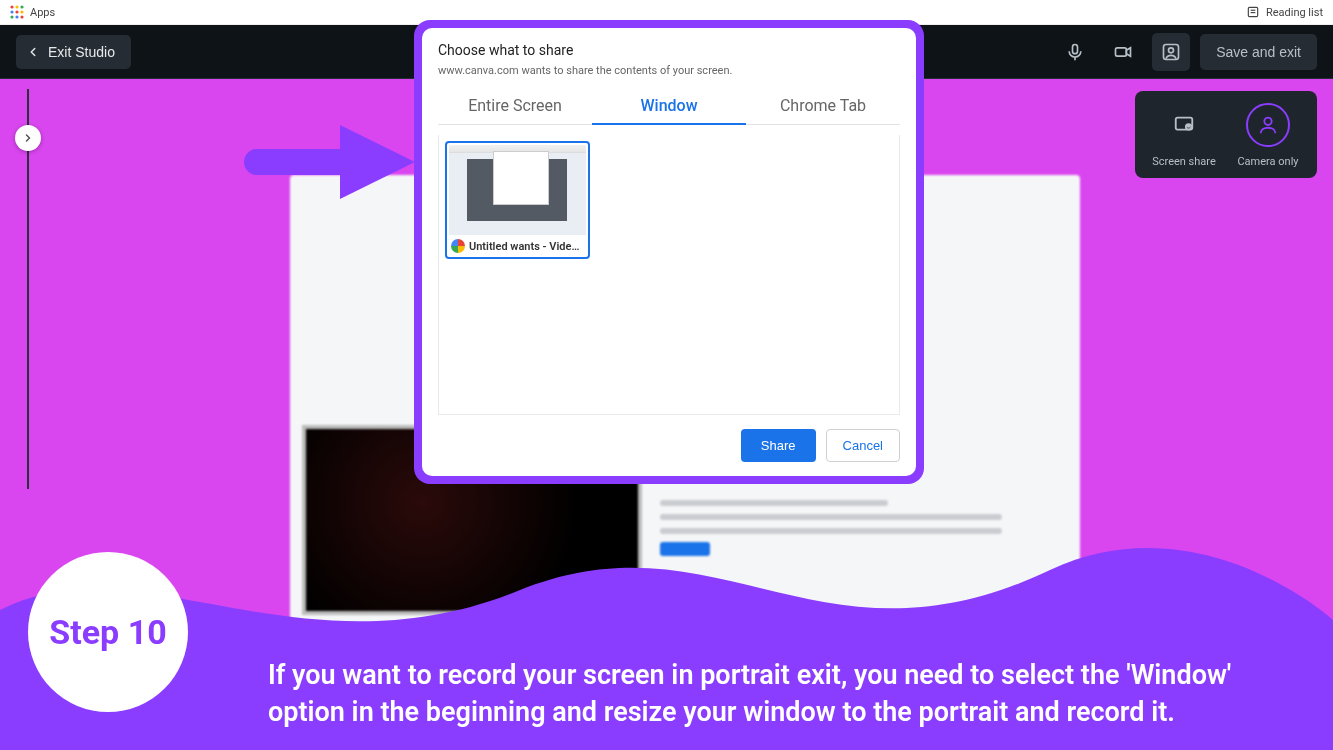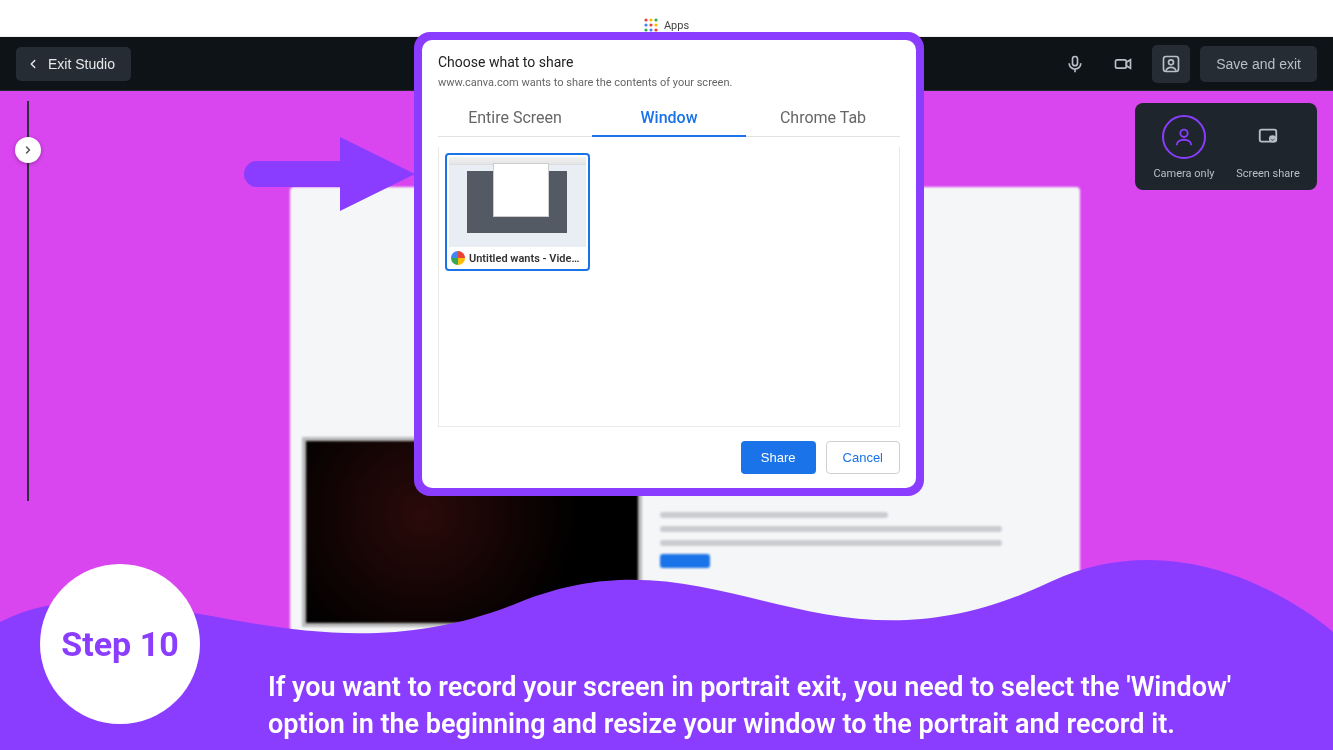--- a/index.html
+++ b/index.html
@@ -1,19 +1,19 @@
 <!DOCTYPE html>
 <html><head>
 <meta charset="utf-8">
 <style>
   * { margin: 0; padding: 0; box-sizing: border-box; }
   html, body { width: 1333px; height: 750px; font-family: -apple-system, BlinkMacSystemFont, "Segoe UI", Roboto, Arial, sans-serif; overflow: hidden; background: #fff; }
 
   
-  .chrome-bar { height: 25px; background: #fff; display: flex; align-items: center; justify-content: space-between; padding: 18px 10px; border-bottom: 1px solid #eee; font-size: 11px; color: #444; flex-direction: column; }
+  .chrome-bar { height: 25px; background: #fff; display: flex; align-items: center; justify-content: space-between; padding: 4px 10px; border-bottom: 1px solid #eee; font-size: 11px; color: #444; }
   .chrome-left, .chrome-right { display: flex; align-items: center; gap: 6px; }
   .apps-grid { display: inline-block; width: 14px; height: 14px; }
 
   
   .app { position: relative; width: 100%; height: 725px; background: #d946ef; }
 
   
   .topbar { height: 54px; background: #0e1318; display: flex; align-items: center; justify-content: space-between; padding: 0 16px; border-bottom: 1px solid #252c34; }
   .exit-btn { display: flex; align-items: center; gap: 8px; background: #252c34; color: #e6e8ea; border: none; padding: 9px 16px 9px 10px; border-radius: 5px; font-size: 14px; cursor: pointer; }
   .exit-btn svg { width: 14px; height: 14px; fill: #e6e8ea; }
@@ -67,21 +67,21 @@
   .thumb-top { position: absolute; left: 0; top: 0; width: 100%; height: 8px; background: linear-gradient(#f1f1f1,#e5e5e5); border-bottom:1px solid #ddd; }
   .share-item-label { display: flex; align-items: center; gap: 4px; padding: 4px 2px 0 2px; font-size: 11px; font-weight: 600; color: #333; white-space: nowrap; overflow: hidden; text-overflow: ellipsis; }
   .share-item-label .favicon { width: 14px; height: 14px; border-radius: 50%; background: conic-gradient(#ea4335 0 25%, #fbbc05 0 50%, #34a853 0 75%, #4285f4 0 100%); flex: 0 0 14px; }
   .dialog-actions { display: flex; justify-content: flex-end; gap: 10px; margin-top: 14px; }
   .btn-share { background: #1a73e8; color: #fff; border: none; padding: 8px 20px; border-radius: 4px; font-size: 13px; cursor: pointer; }
   .btn-cancel { background: #fff; color: #1a73e8; border: 1px solid #d0d0d0; padding: 8px 16px; border-radius: 4px; font-size: 13px; cursor: pointer; }
 
   
   .footer-wave { position: absolute; left: 0; bottom: 0; width: 100%; height: 250px; z-index: 40; }
   .footer-wave svg.wave { position: absolute; left: 0; bottom: 0; width: 100%; height: 250px; }
-  .step-circle { position: absolute; left: 40px; bottom: 38px; width: 160px; height: 160px; background: #fff; border-radius: 50%; display: flex; align-items: center; justify-content: center; }
+  .step-circle { position: absolute; left: 28px; bottom: 38px; width: 160px; height: 160px; background: #fff; border-radius: 50%; display: flex; align-items: center; justify-content: center; }
   .step-circle span { color: #8b3dff; font-size: 34px; font-weight: 700; }
   .step-text { position: absolute; left: 268px; bottom: 20px; right: 30px; color: #fff; font-size: 27px; line-height: 1.35; font-weight: 600; }
 </style>
 </head>
 <body>
 
 <div class="chrome-bar">
   <div class="chrome-left">
     <span class="apps-grid">
       <svg viewBox="0 0 14 14">
@@ -155,37 +155,37 @@
             <circle cx="12" cy="10" r="3"></circle>
             <path d="M6 20c1-3 4-4 6-4s5 1 6 4"></path>
           </svg>
       </button>
       <button class="save-btn">Save and exit</button>
     </div>
   </div>
 
   <div class="mode-panel">
     <div class="mode-opt">
-      <div class="mode-circle active">
-        <svg viewBox="0 0 24 24">
-            <circle cx="12" cy="8" r="4"></circle>
-            <path d="M4 21c0-4 4-6 8-6s8 2 8 6"></path>
-          </svg>
-      </div>
-      <span>Camera only</span>
-    </div>
-    <div class="mode-opt">
       <div class="mode-circle">
         <svg viewBox="0 0 24 24">
             <rect x="3" y="4" width="18" height="13" rx="2"></rect>
             <circle cx="17" cy="14" r="3"></circle>
             <circle cx="17" cy="13" r="1"></circle>
           </svg>
       </div>
       <span>Screen share</span>
+    </div>
+    <div class="mode-opt">
+      <div class="mode-circle active">
+        <svg viewBox="0 0 24 24">
+            <circle cx="12" cy="8" r="4"></circle>
+            <path d="M4 21c0-4 4-6 8-6s8 2 8 6"></path>
+          </svg>
+      </div>
+      <span>Camera only</span>
     </div>
   </div>
 
   <div class="tl-line"></div>
   <div class="tl-expand">
     <svg viewBox="0 0 24 24">
         <path d="M9 6l6 6-6 6" stroke="#555" stroke-width="3" fill="none" stroke-linecap="round" stroke-linejoin="round"></path>
       </svg>
   </div>
 

